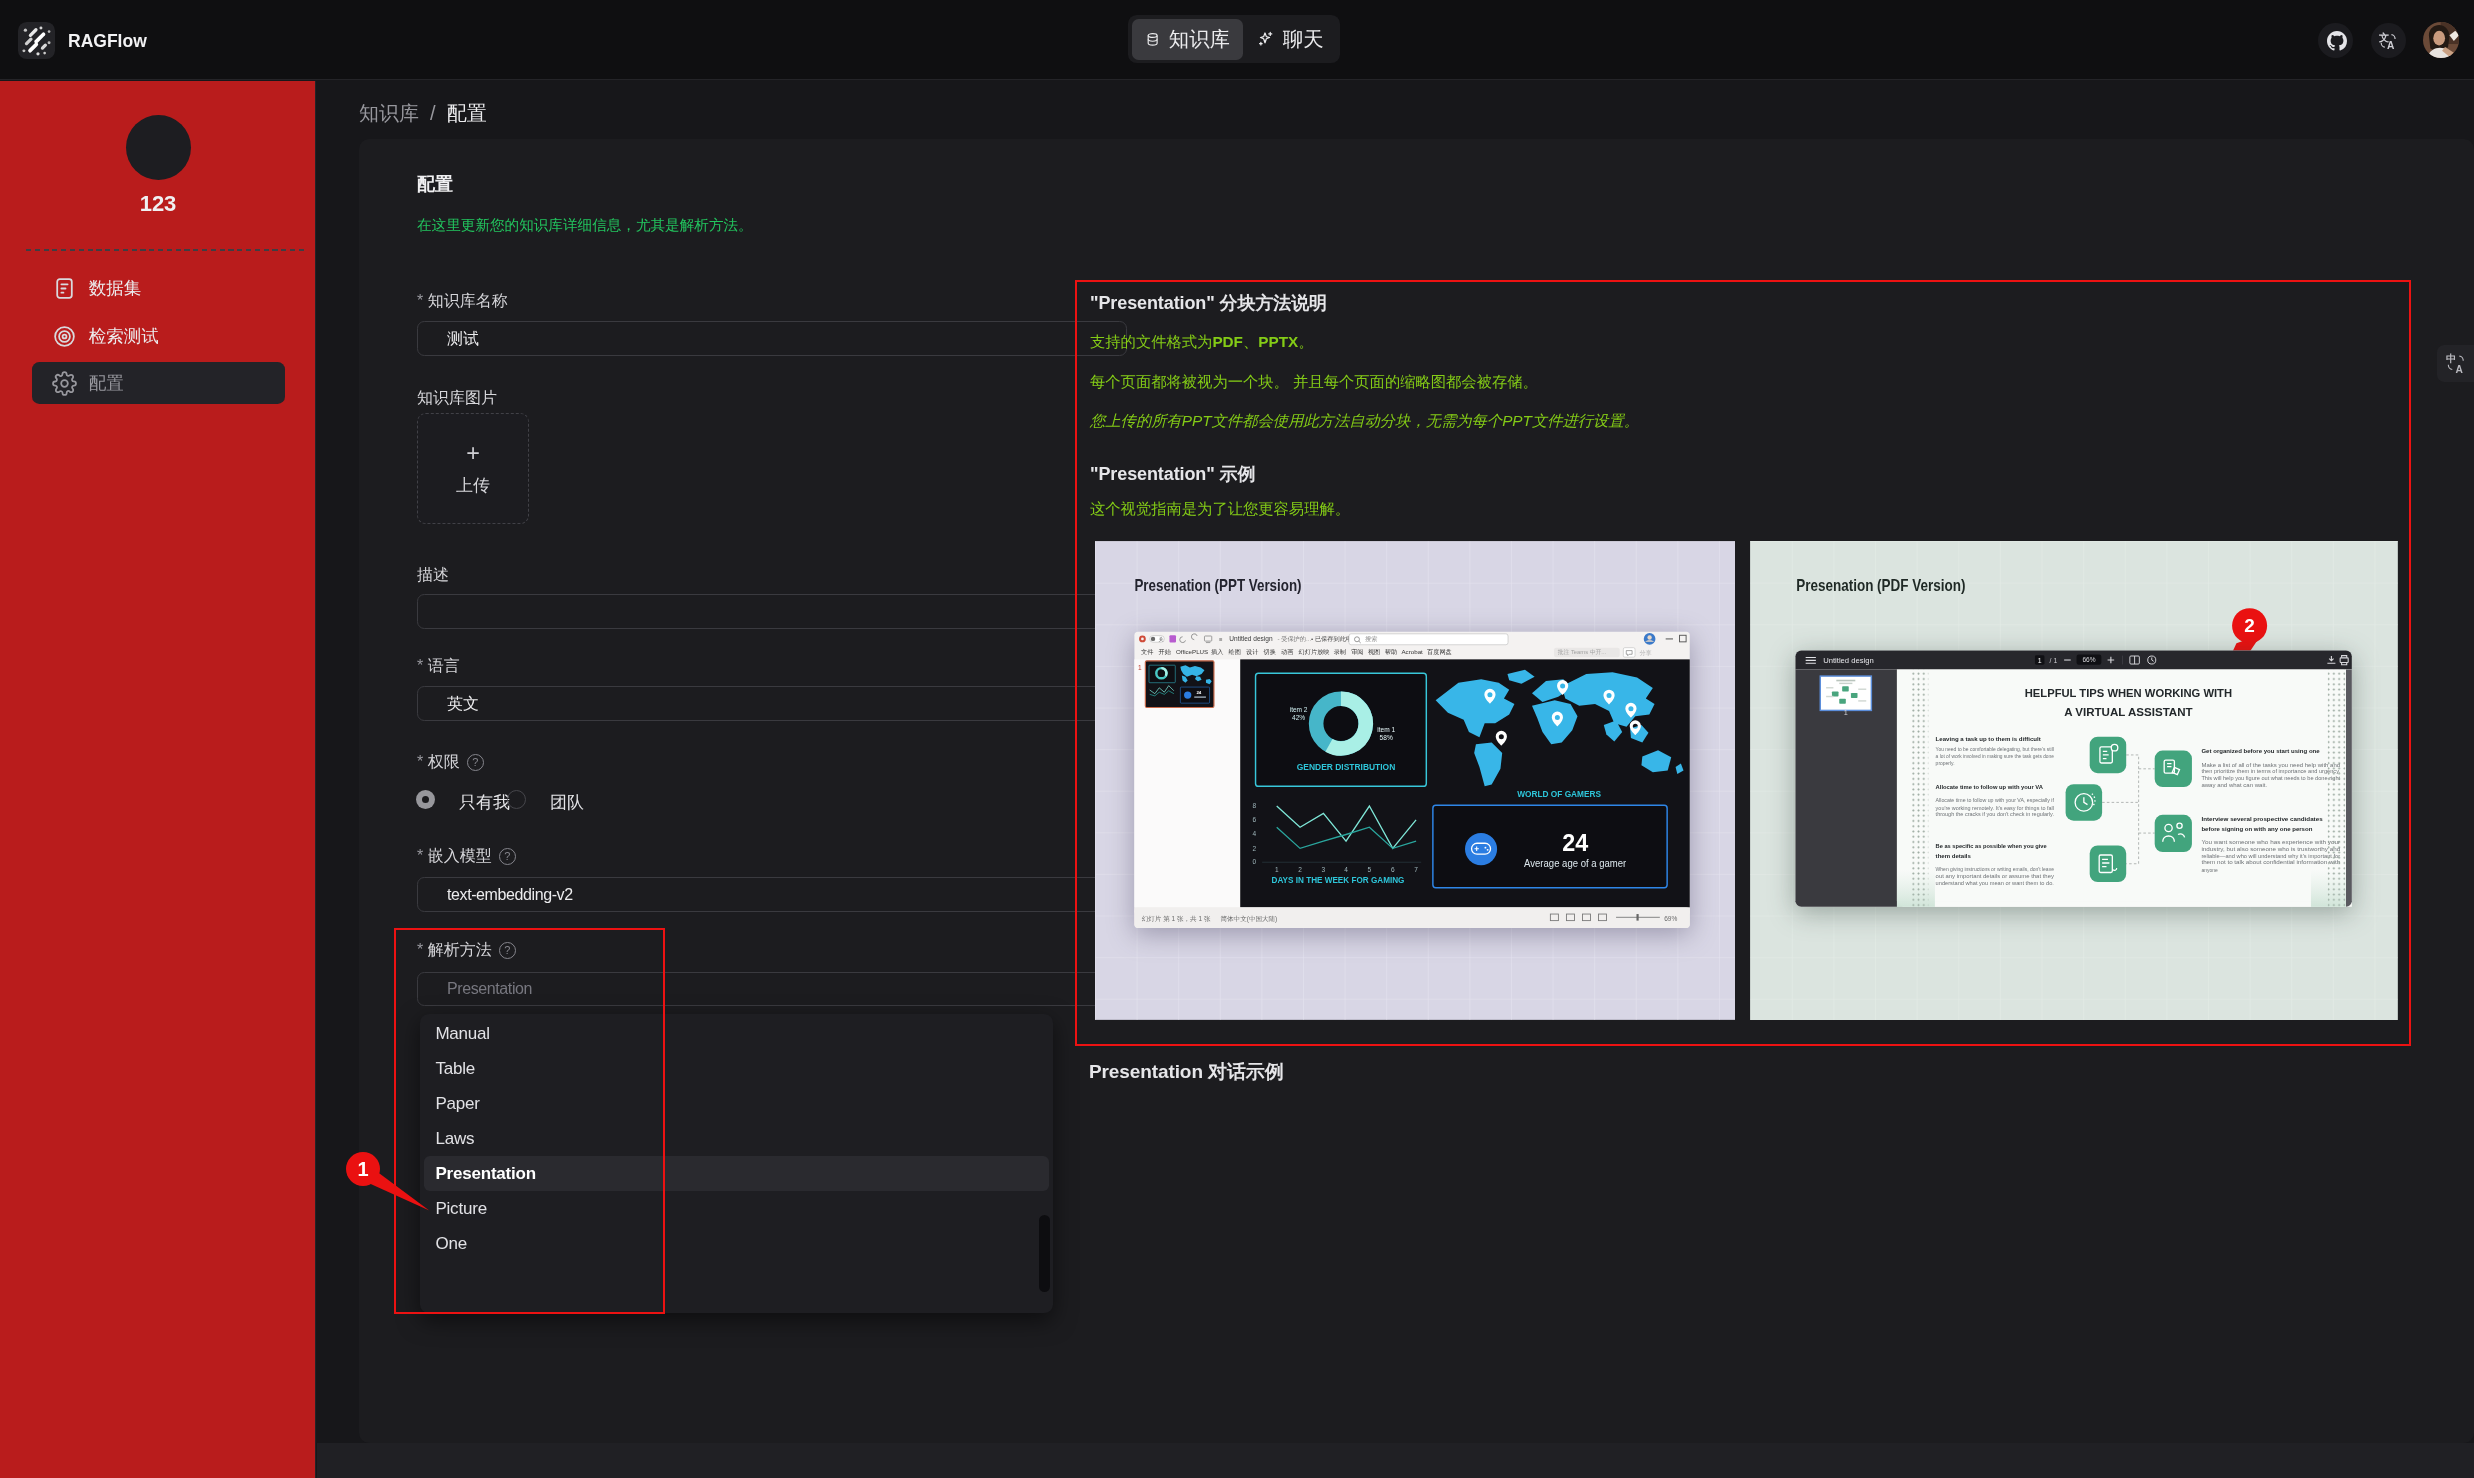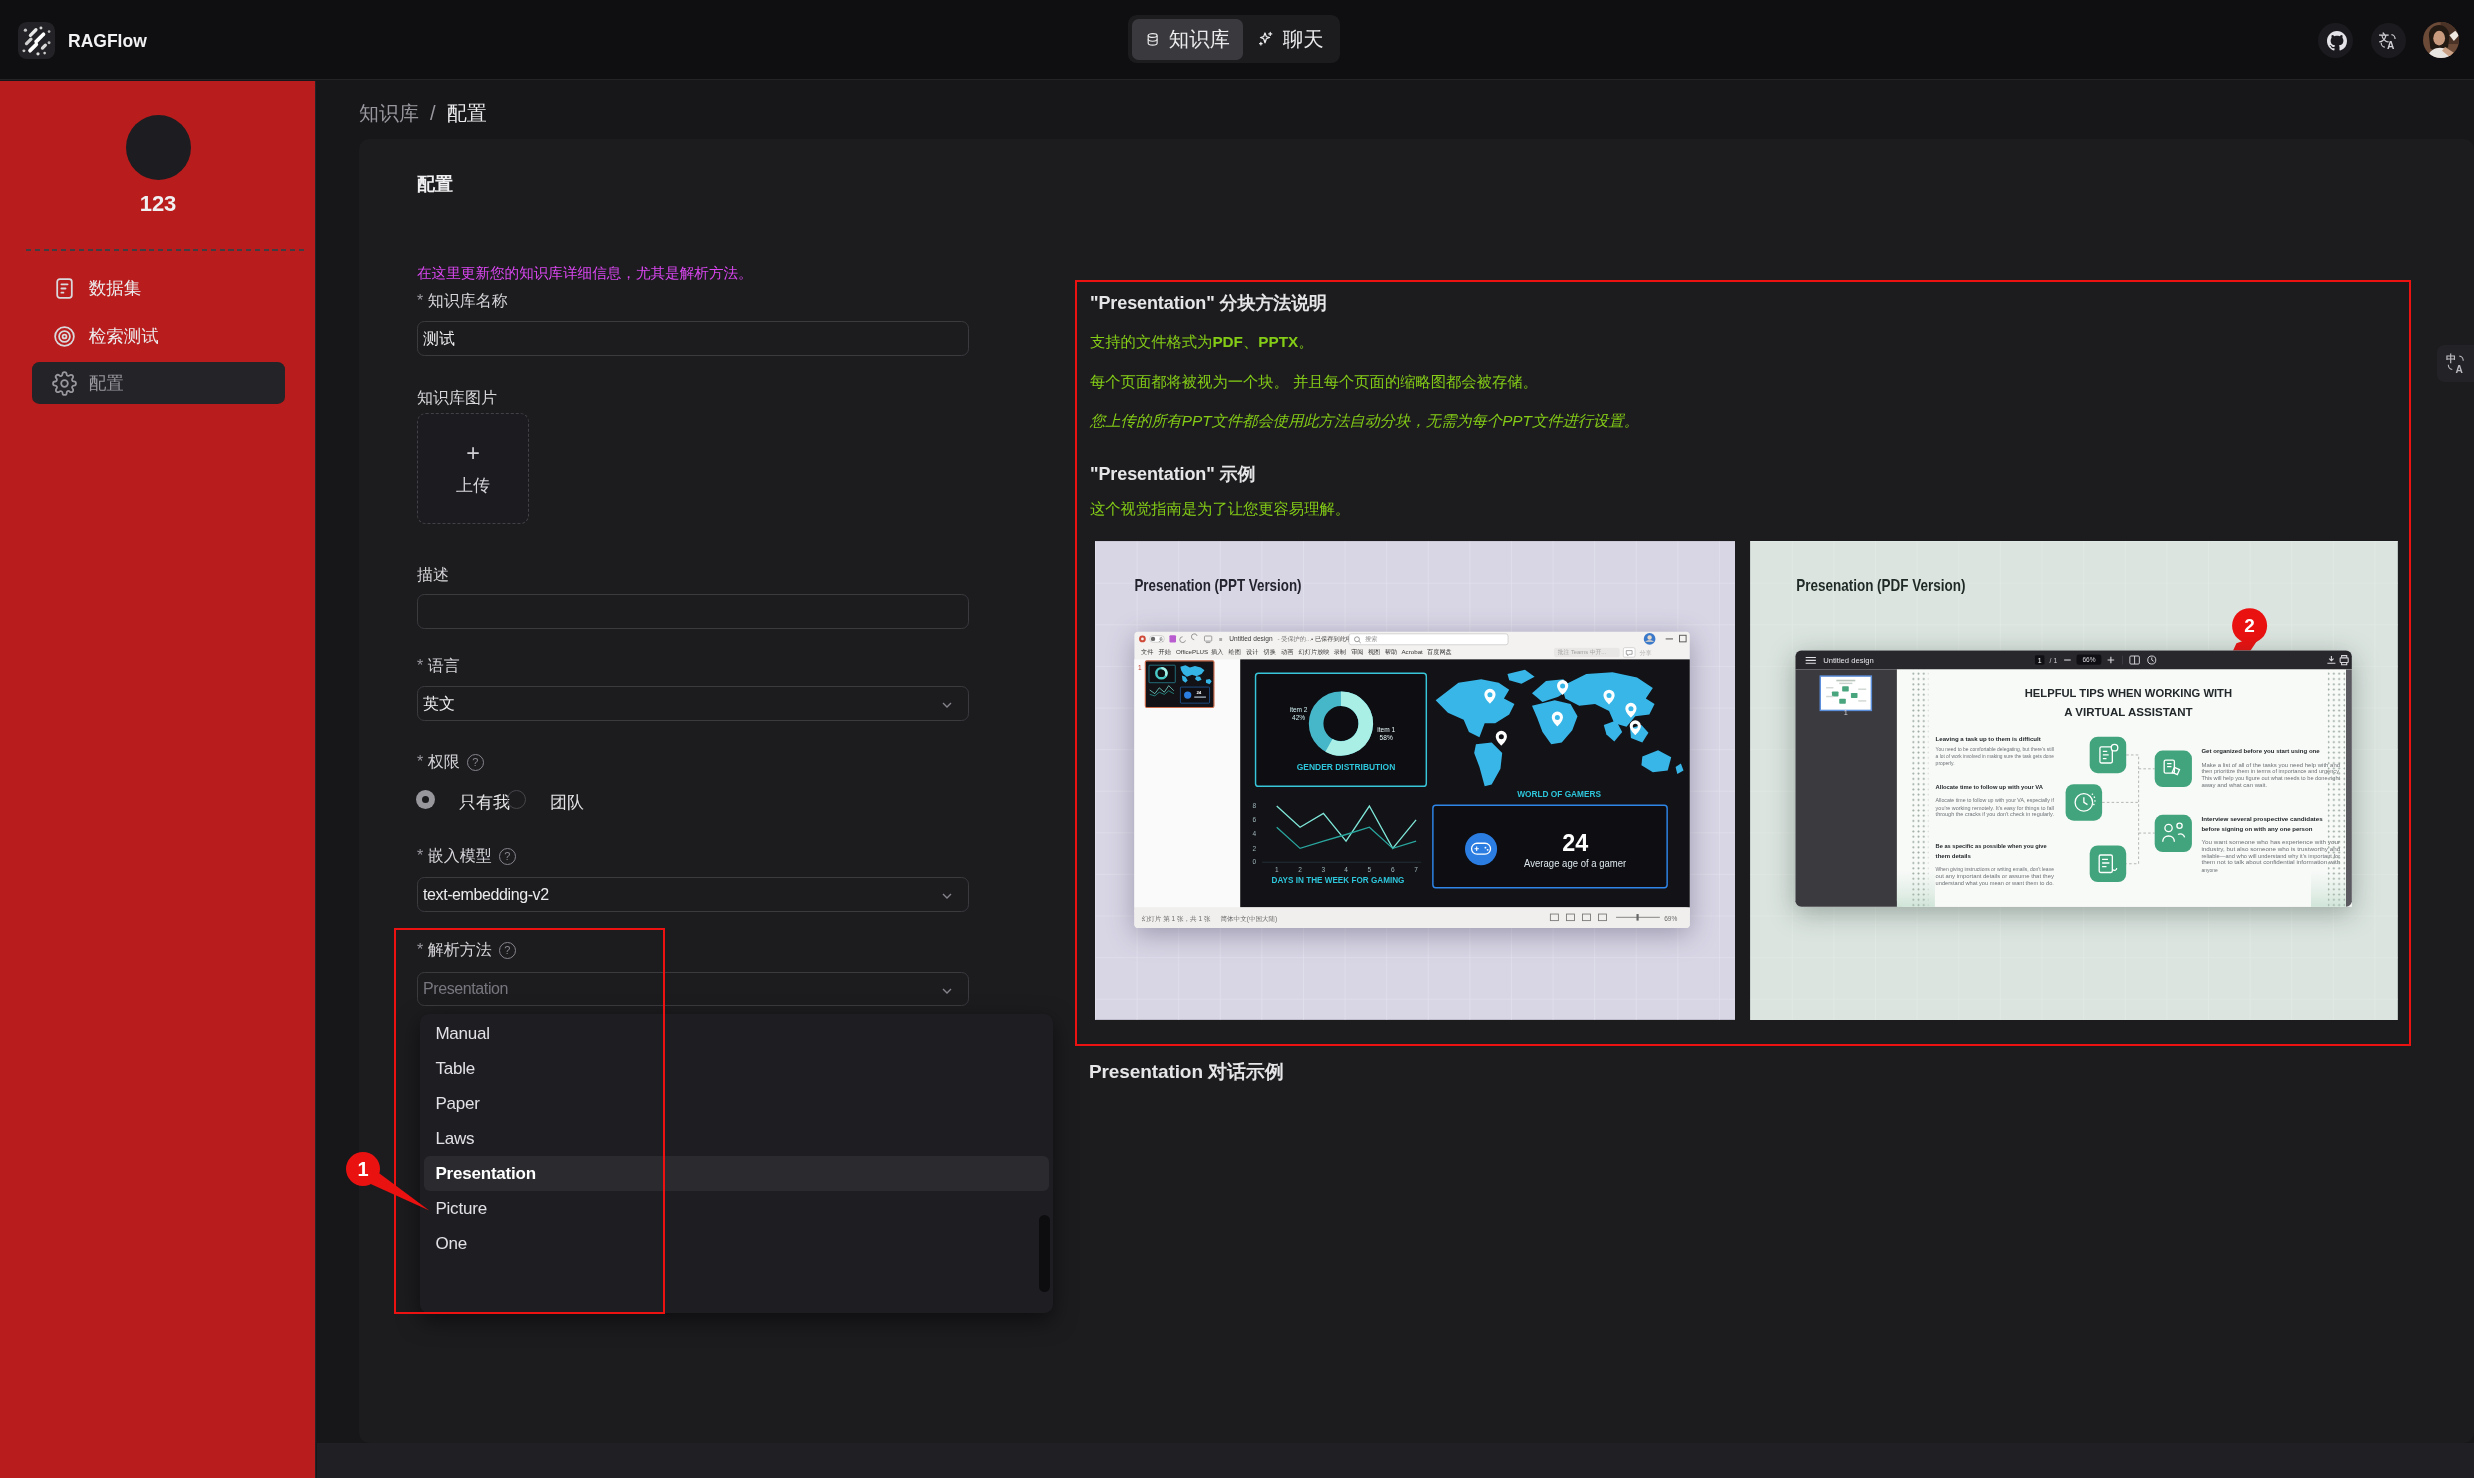--- a/index.html
+++ b/index.html
@@ -22,21 +22,21 @@
   
   #crumb { position:absolute; left:359px; top:100px; font-size:20px; color:#97979d; }
   #crumb b { color:#ececee; font-weight:normal; }
   
   #panel { position:absolute; left:359px; top:139px; width:2115px; height:1304px; background:#1c1c1f; border-radius:10.2px; }
   #botstrip { position:absolute; left:317px; top:1443px; width:2158px; height:36px; background:#202024; }
   
   .label { position:absolute; font-size:16px; color:#d6d6da; }
   .label .ast { color:#9a9aa0; margin-right:4.4px; }
   .qi { display:inline-block; width:17px; height:17px; border:1.1px solid #85858c; border-radius:50%; font-size:11px; line-height:14.6px; text-align:center; color:#85858c; vertical-align:1.5px; margin-left:7.3px; }
-  .input { position:absolute; left:417px; width:552px; height:35px; border:0.7px solid #3a3a3f; border-radius:7.3px; background:#1c1c1f; font-size:16px; color:#ececee; line-height:34px; padding:0 5px; }
+  .input { position:absolute; left:417px; width:710px; height:35px; border:0.7px solid #3a3a3f; border-radius:7.3px; background:#1c1c1f; font-size:16px; color:#ececee; line-height:34px; padding:0 29px; }
   .sel .chev { position:absolute; right:13px; top:10.2px; }
   #upload { position:absolute; left:417px; top:413px; width:112px; height:111px; border:1.5px dashed #414147; border-radius:8.8px; background:#1c1c20; text-align:center; }
   #upload .plus { font-size:23.4px; color:#cfcfd4; margin-top:28px; line-height:23.4px; font-weight:300;}
   #upload .txt { font-size:17px; color:#d6d6da; margin-top:8.8px; }
   .radio { position:absolute; width:19px; height:19px; border-radius:50%; }
   .r-on { background:#97979c; }
   .r-on::after { content:""; position:absolute; left:5.8px; top:5.8px; width:7.3px; height:7.3px; border-radius:50%; background:#1a1a1d; }
   .r-off { border:1.5px solid #46464b; }
   .rlab { position:absolute; font-size:17px; color:#e6e6e9;margin-left:16px; }
   
@@ -146,21 +146,21 @@
         <path d="M19.4 15a1.65 1.65 0 0 0 .33 1.82l.06.06a2 2 0 1 1-2.83 2.83l-.06-.06a1.65 1.65 0 0 0-1.82-.33 1.65 1.65 0 0 0-1 1.51V21a2 2 0 1 1-4 0v-.09a1.65 1.65 0 0 0-1.08-1.51 1.65 1.65 0 0 0-1.82.33l-.06.06a2 2 0 1 1-2.83-2.83l.06-.06a1.65 1.65 0 0 0 .33-1.82 1.65 1.65 0 0 0-1.51-1H3a2 2 0 1 1 0-4h.09a1.65 1.65 0 0 0 1.51-1.08 1.65 1.65 0 0 0-.33-1.82l-.06-.06a2 2 0 1 1 2.83-2.83l.06.06a1.65 1.65 0 0 0 1.82.33h.08a1.65 1.65 0 0 0 1-1.51V3a2 2 0 1 1 4 0v.09a1.65 1.65 0 0 0 1 1.51 1.65 1.65 0 0 0 1.82-.33l.06-.06a2 2 0 1 1 2.83 2.83l-.06.06a1.65 1.65 0 0 0-.33 1.82v.08a1.65 1.65 0 0 0 1.51 1H21a2 2 0 1 1 0 4h-.09a1.65 1.65 0 0 0-1.51 1z"></path>
       </svg>
     <span>配置</span>
   </div>
 </div>
 <div id="crumb">知识库&nbsp;&nbsp;/&nbsp;&nbsp;<b>配置</b></div>
 <div id="panel"></div>
 <div id="botstrip"></div>
 
 <div class="label" style="left:417px;top:172px;font-size:18px;font-weight:bold;color:#f0f0f2;">配置</div>
-<div class="label" style="left:417px;top:216px;font-size:14.6px;color:#d946ef;margin-top:48px;">在这里更新您的知识库详细信息，尤其是解析方法。</div>
+<div class="label" style="left:417px;top:216px;font-size:14.6px;color:#22c55e;">在这里更新您的知识库详细信息，尤其是解析方法。</div>
 
 <div class="label" style="left:417px;top:291px;"><span class="ast">*</span>知识库名称</div>
 <div class="input" style="top:321px;">测试</div>
 
 <div class="label" style="left:417px;top:388px;">知识库图片</div>
 <div id="upload">
     <div class="plus">+</div>
     <div class="txt">上传</div>
   </div>
 

